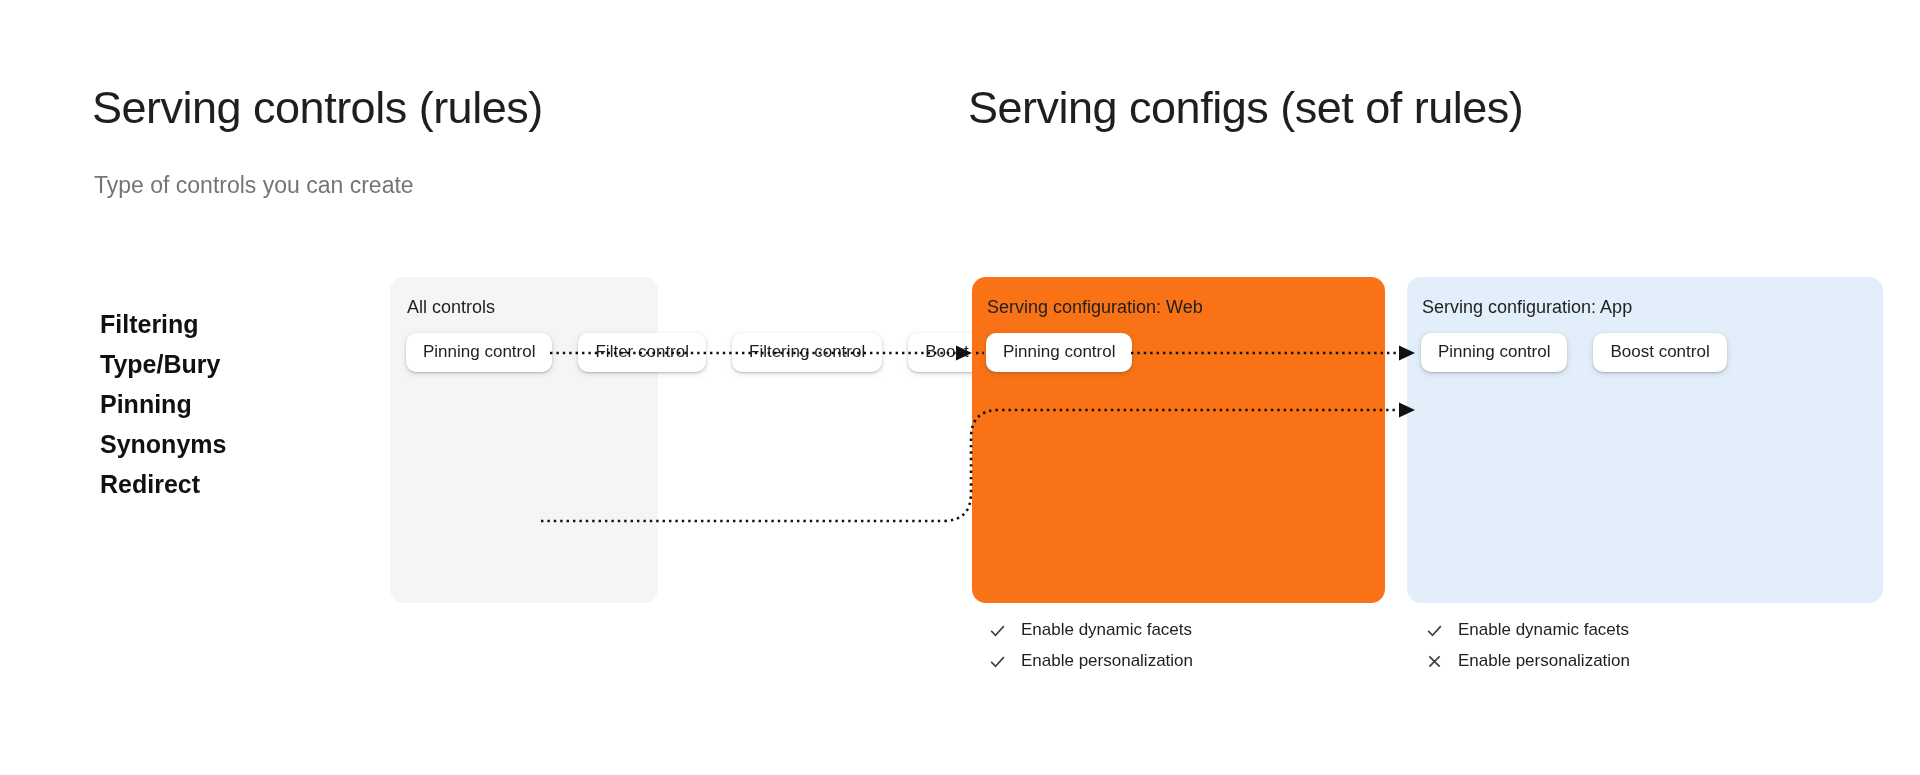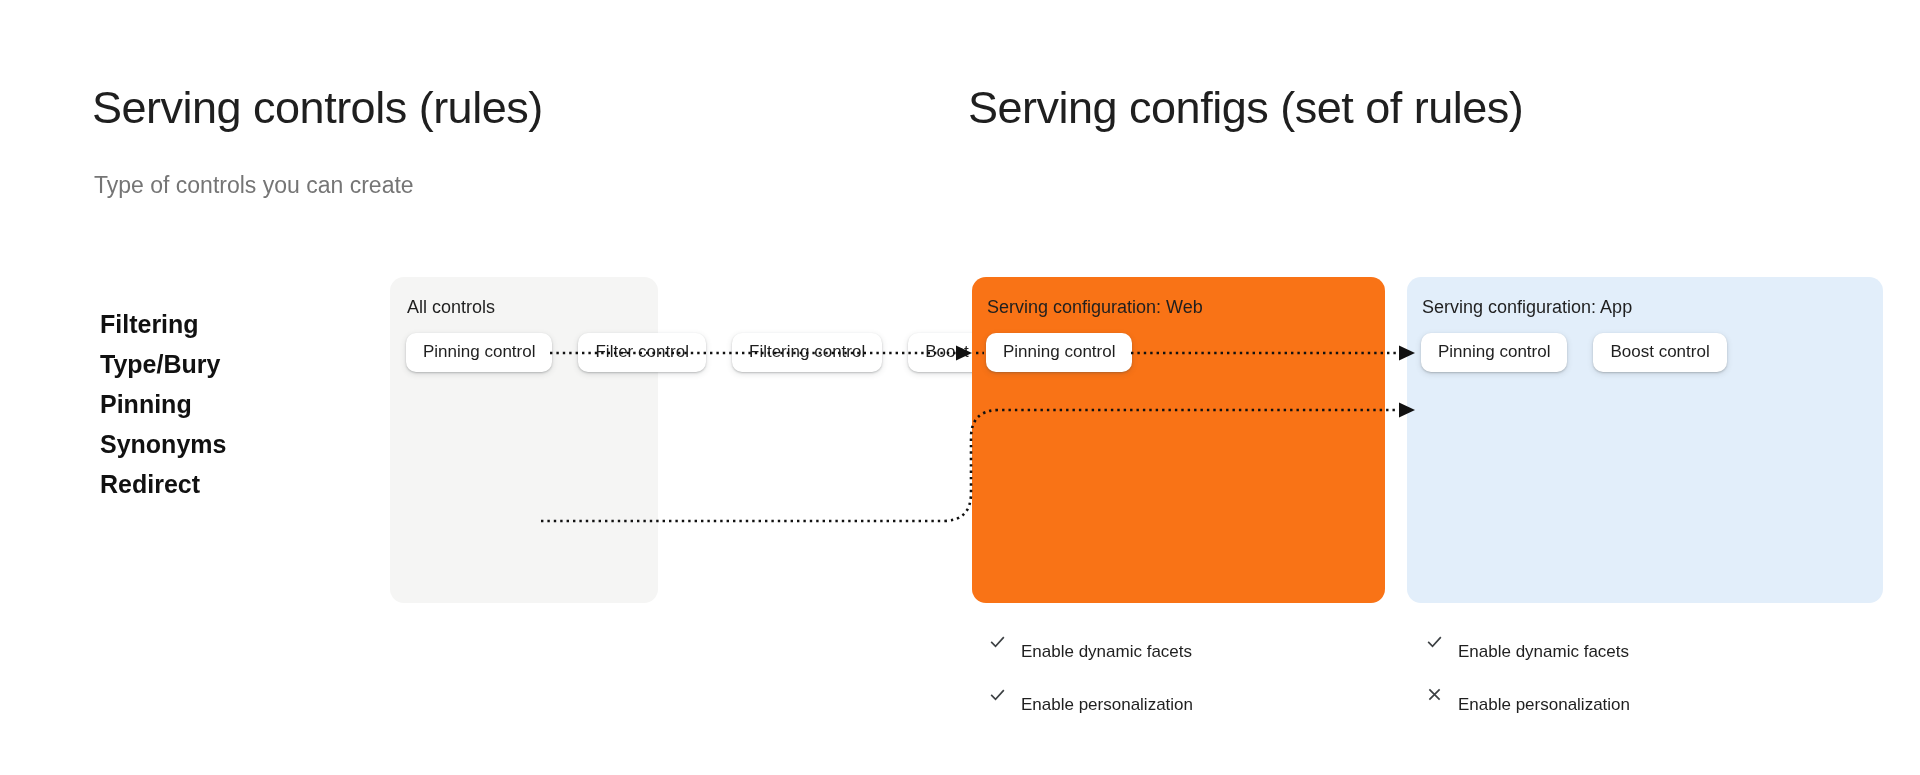--- a/index.html
+++ b/index.html
@@ -81,21 +81,21 @@
     display: flex;
     flex-direction: column;
     gap: 11px;
   }
   .feature-row {
     display: flex;
     align-items: center;
     gap: 14px;
   }
   .feature-row .f-icon { width: 19px; height: 19px; flex: 0 0 auto; }
-  .feature-row .f-label { font-size: 17px; color: #1f1f1f; white-space: nowrap; margin-top: 22px; }
+  .feature-row .f-label { font-size: 17px; color: #1f1f1f; white-space: nowrap; }
 
   .connectors { position: absolute; left: 0; top: 0; pointer-events: none; }
 </style>
 </head>
 <body>
 
 <div class="canvas">
 
   <div class="abs big-title" style="left:92px; top:82px;">Serving controls (rules)</div>
   <div class="abs subtitle" style="left:94px; top:172px;">Type of controls you can create</div>

